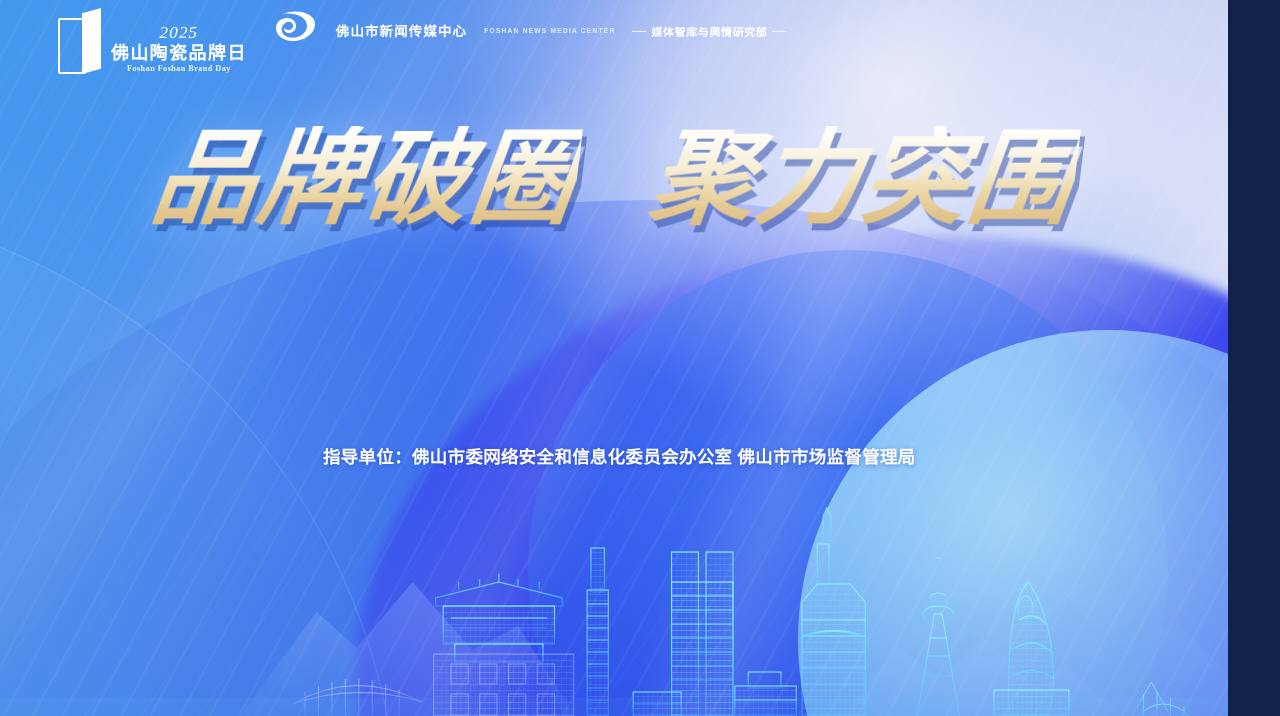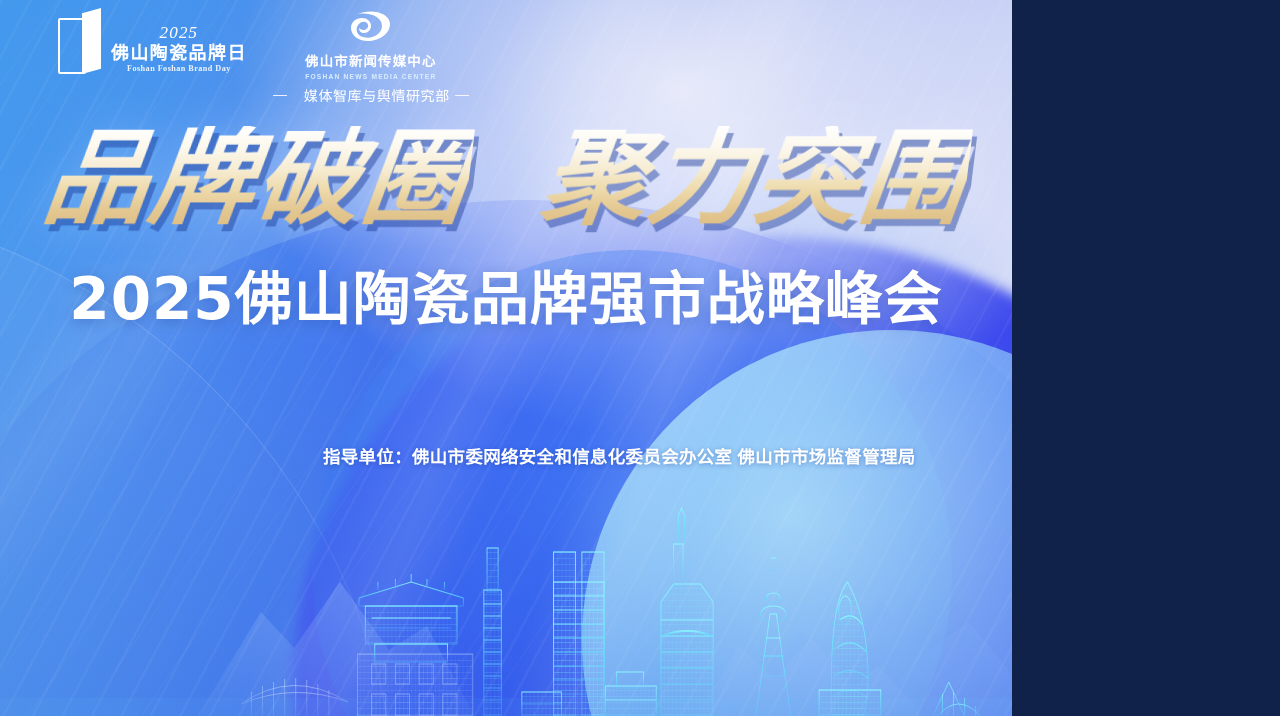--- a/index.html
+++ b/index.html
@@ -1,21 +1,21 @@
 <!DOCTYPE html>
 <html lang="zh-CN"><head>
 <meta charset="utf-8">
 <title>2025 佛山陶瓷品牌强市战略峰会</title>
 <style>
   html,body{margin:0;padding:0;background:#11224a;}
   *{box-sizing:border-box;}
 
   #poster{
     position:relative;
-    width:1012px;height:716px;
+    width:1228px;height:716px;
     overflow:hidden;
     font-family:"Liberation Sans","DejaVu Sans",sans-serif;
     background:#3d8ef0;
     user-select:none;
   }
 
   
   .bg-base{
     position:absolute;inset:0;
     background:
@@ -146,34 +146,34 @@
   }
   .ll-cn{
     font-size:18px;color:#fff;font-weight:700;letter-spacing:1.4px;
     font-family:"Liberation Serif","DejaVu Serif",serif;margin-bottom:3px;
   }
   .ll-en{
     font-size:8.2px;color:#eaf3ff;letter-spacing:.45px;font-weight:600;
     font-family:"Liberation Serif","DejaVu Serif",serif;
   }
 
-  .logo-right{display:flex;flex-direction:column;align-items:center;gap:1px;padding-top:2px;}
+  .logo-right{display:flex;flex-direction:row;align-items:center;gap:17px;padding-top:2px;}
   .swirl{width:46px;height:34px;}
   .lr-cn{
     font-size:13.5px;color:#fff;font-weight:700;letter-spacing:1.1px;
     font-family:"Liberation Serif","DejaVu Serif",serif;margin-top:1px;
   }
   .lr-en{
     font-size:6.6px;color:#d9ecff;letter-spacing:1.25px;font-weight:700;margin-top:2px;
   }
   .lr-dept{
     display:flex;align-items:center;gap:5px;margin-top:4px;
   }
   .lr-dept .rule{width:14px;height:1px;background:rgba(255,255,255,.85);}
-  .lr-dept .txt{font-size:14px;color:#fff;font-weight:400;letter-spacing:.6px;margin-left:12px;}
+  .lr-dept .txt{font-size:11px;color:#fff;font-weight:700;letter-spacing:.6px;}
 
   
   .headline{
     position:absolute;left:0;right:0;top:126px;
     text-align:center;
     white-space:nowrap;
   }
   .headline .hl{
     display:inline-block;
     font-size:104px;line-height:1;
@@ -391,21 +391,18 @@
       </div>
     </div>
   </div>
 
   <div class="headline">
     <span class="hl">品牌破圈</span>
     <span class="gap"></span>
     <span class="hl">聚力突围</span>
   </div>
 
-  <div class="subtitle">
-    <span>2025佛山陶瓷品牌强市战略峰会</span>
-  </div>
 
   <div class="orgs">
     <div class="line">指导单位：佛山市委网络安全和信息化委员会办公室  佛山市市场监督管理局</div>
   </div>
 
 </div>
 
 </body></html>

